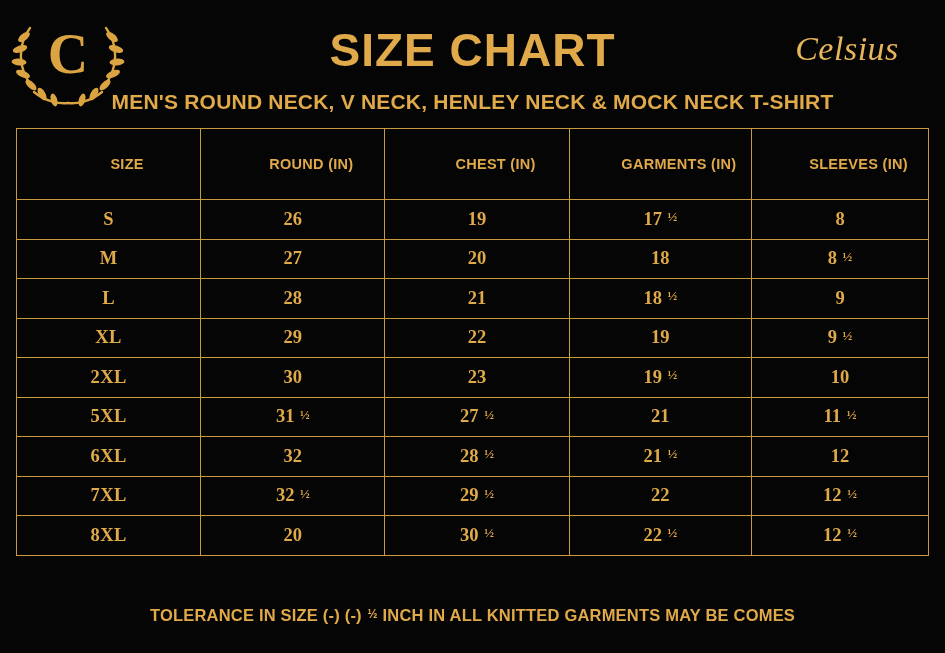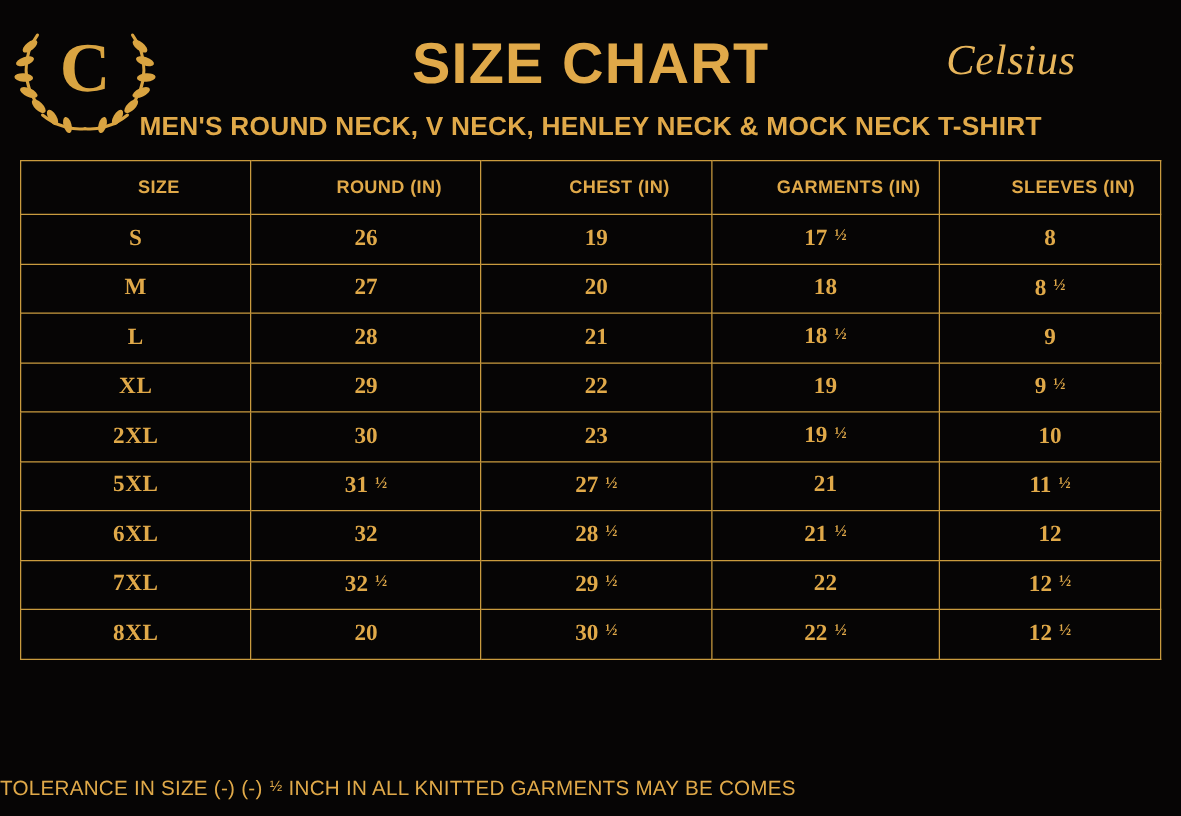--- a/index.html
+++ b/index.html
@@ -58,21 +58,21 @@
     font-size: 21px;
     letter-spacing: 0.2px;
     color: #e0a949;
     margin-top: 16px;
   }
   .brand {
     position: absolute;
     right: 8px;
     top: 30px;
     width: 180px;
-    text-align: left;
+    text-align: center;
     font-family: "Liberation Serif", serif;
     font-style: italic;
     font-size: 34px;
     color: #e7b55b;
     letter-spacing: 0.5px;
   }
 
   
   .table-wrap {
     position: absolute;
@@ -88,21 +88,21 @@
   table.size-table th,
   table.size-table td {
     border: 1px solid #c99b3f;
     text-align: center;
     color: #e0a949;
   }
   table.size-table th {
     font-family: "Liberation Sans", sans-serif;
     font-weight: bold;
     font-size: 14.5px;
-    height: 43px;
+    height: 71px;
     letter-spacing: 0.3px;
     padding-left: 38px;
   }
   table.size-table td {
     font-family: "Liberation Serif", serif;
     font-weight: bold;
     font-size: 18.5px;
     height: 39.5px;
   }
   td.size-cell {
@@ -118,23 +118,24 @@
   col.c1 { width: 20.2%; }
   col.c2 { width: 20.2%; }
   col.c3 { width: 20.0%; }
   col.c4 { width: 19.4%; }
 
   
   .footer {
     position: absolute;
     left: 0;
     right: 0;
-    bottom: 12px;
-    font-family: "Liberation Sans", sans-serif;
-    font-weight: normal;
+    bottom: 28px;
+    text-align: center;
+    font-family: "Liberation Sans", sans-serif;
+    font-weight: bold;
     font-size: 16.5px;
     color: #e0a949;
     letter-spacing: 0.2px;
   }
   .footer .frac { font-size: 12px; }
 </style>
 </head>
 <body>
 
 <div class="page">

